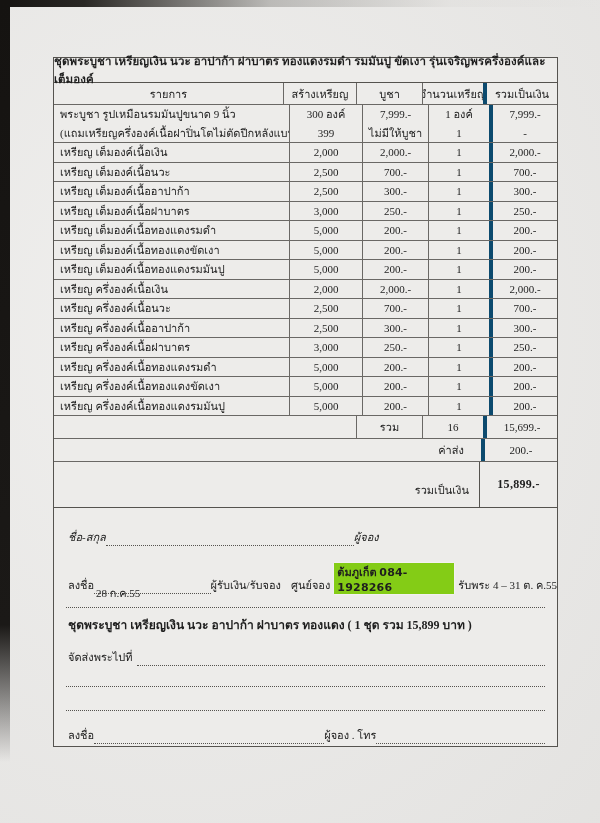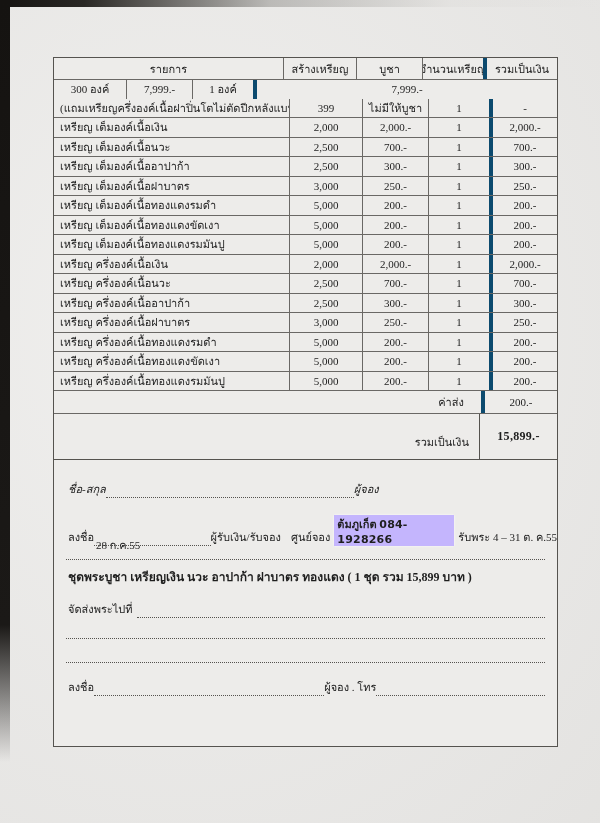--- a/index.html
+++ b/index.html
@@ -41,47 +41,49 @@
   .grand{display:flex;height:45px;font-size:11px;border-bottom:1px solid #55534f;}
   .grand .spacer{flex:1;display:flex;align-items:flex-end;justify-content:flex-end;padding:0 10px 8px 0;}
   .grand .gcell{width:77px;border-left:1px solid #55534f;display:flex;align-items:center;justify-content:center;
     font-size:12px;font-weight:600;letter-spacing:.3px;}
 
   
   .sig-area{position:relative;height:256px;font-size:11px;}
   .line{position:absolute;display:flex;align-items:flex-end;}
   .dots{border-bottom:1px dotted #55534f;height:12px;}
   .lbl{white-space:nowrap;}
-  .highlight{background:#c4b5fd;font-weight:bold;padding:0 3px;box-shadow:0 0 2px rgba(255,255,255,.9);}
+  .highlight{background:#84cc16;font-weight:bold;padding:0 3px;box-shadow:0 0 2px rgba(255,255,255,.9);}
   .phone{font-family:"DejaVu Sans", sans-serif;font-size:11px;font-weight:bold;letter-spacing:.2px;}
   .dotted-full{position:absolute;left:12px;right:12px;border-bottom:1px dotted #55534f;}
   .set-line{position:absolute;left:14px;font-weight:bold;font-size:12px;white-space:nowrap;}
 </style>
 </head>
 <body>
 
 <div>
   <div class="paper-shade"></div>
   <div class="edge-top"></div>
   <div class="edge-left"></div>
 
   <div class="form-box">
 
+    <div class="title-row">ชุดพระบูชา เหรียญเงิน นวะ อาปาก้า ฝาบาตร ทองแดงรมดำ รมมันปู ขัดเงา รุ่นเจริญพรครึ่งองค์และเต็มองค์</div>
 
     <div class="trow header-row">
       <div class="tc c1">รายการ</div>
       <div class="tc c2">สร้างเหรียญ</div>
       <div class="tc c3">บูชา</div>
       <div class="tc c4">จำนวนเหรียญ</div>
       <div class="tc c5">รวมเป็นเงิน</div>
     </div>
 
     <div>
 
     <div class="trow drow no-rule">
+        <div class="tc c1">พระบูชา รูปเหมือนรมมันปูขนาด 9 นิ้ว</div>
         <div class="tc c2">300  องค์</div>
         <div class="tc c3">7,999.-</div>
         <div class="tc c4">1  องค์</div>
         <div class="tc c5">7,999.-</div>
       </div>
         <div class="trow drow">
         <div class="tc c1">(แถมเหรียญครึ่งองค์เนื้อฝาปิ่นโตไม่ตัดปีกหลังแบบ 1 เหรียญ)</div>
         <div class="tc c2">399</div>
         <div class="tc c3">ไม่มีให้บูชา</div>
         <div class="tc c4">1</div>
@@ -180,20 +182,26 @@
       </div>
         <div class="trow drow">
         <div class="tc c1">เหรียญ ครึ่งองค์เนื้อทองแดงรมมันปู</div>
         <div class="tc c2">5,000</div>
         <div class="tc c3">200.-</div>
         <div class="tc c4">1</div>
         <div class="tc c5">200.-</div>
       </div>
       </div>
 
+    <div class="sumA">
+      <div class="blank2"></div>
+      <div class="tc c3">รวม</div>
+      <div class="tc c4">16</div>
+      <div class="tc c5">15,699.-</div>
+    </div>
 
     <div class="sumB">
       <div class="blankL"></div>
       <div class="tc c4" style="border-left:none;">ค่าส่ง</div>
       <div class="tc c5">200.-</div>
     </div>
 
     <div class="grand">
       <div class="spacer">รวมเป็นเงิน</div>
       <div class="gcell">15,899.-</div>

